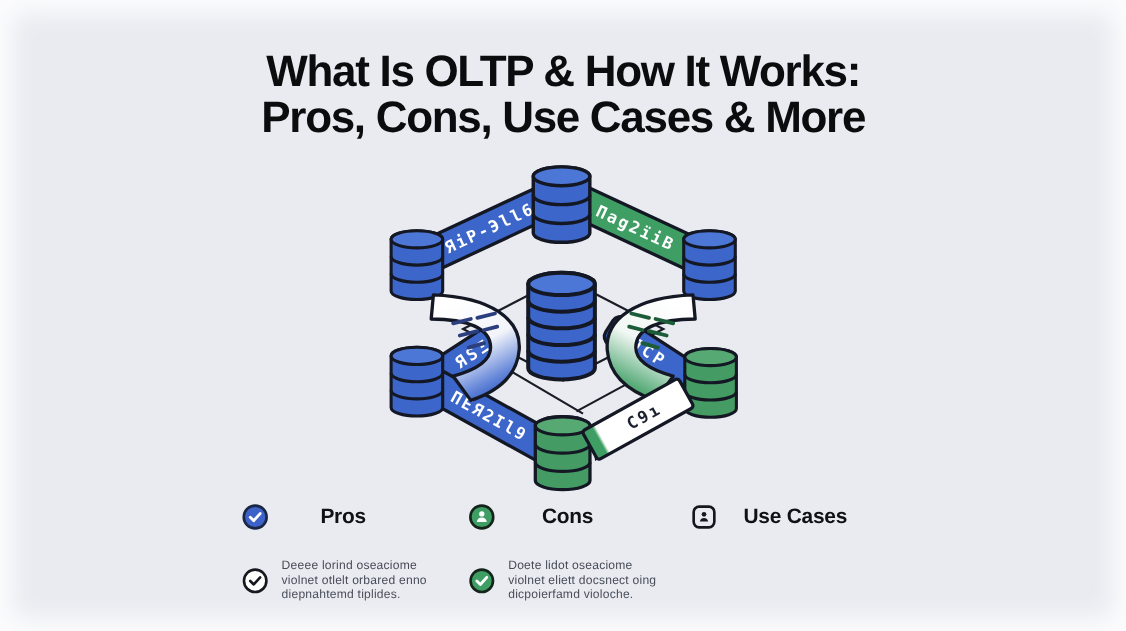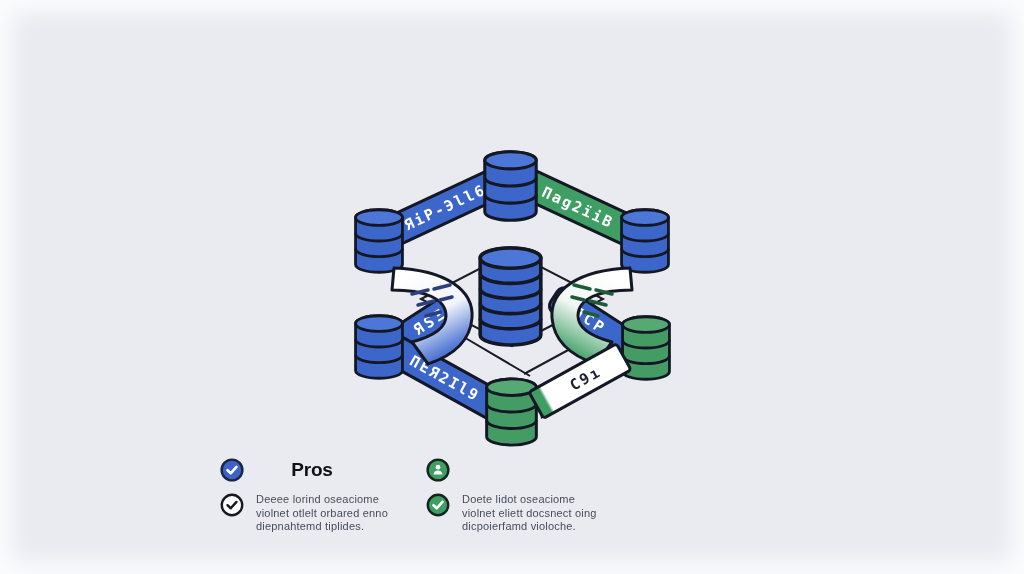--- a/index.html
+++ b/index.html
@@ -33,29 +33,33 @@
   .legend-col.c1{left:220px;width:182px;}
   .legend-col.c2{left:426px;width:178px;}
   .legend-col.c3{left:628px;width:188px;}
   .lhead{display:flex;align-items:center;}
   .lhead h3{
     flex:1;margin:0;text-align:center;padding-right:22px;
     font-size:19px;font-weight:700;color:#101114;letter-spacing:-0.2px;
   }
   .licon{width:24px;height:24px;flex:0 0 24px;display:inline-block;}
   .licon svg{display:block;width:24px;height:24px;}
-  .lbody{display:flex;gap:12px;margin-top:11px;}
+  .lbody{display:flex;align-items:center;gap:12px;margin-top:26px;}
   .lbody p{margin:0;font-size:11px;line-height:13.5px;color:#474c57;letter-spacing:0.2px;}
   .tline{display:block;white-space:nowrap;}
 </style>
 </head>
 <body>
 
 <div class="canvas">
 
+  <div class="title-block">
+    <span class="title-line">What Is OLTP &amp; How It Works:</span>
+    <span class="title-line">Pros, Cons, Use Cases &amp; More</span>
+  </div>
 
   <svg id="diagram" viewBox="0 0 1024 574">
     <defs>
       <symbol id="cyl3" viewBox="0 0 64 84" overflow="visible">
         <path d="M2 12 L2 72 A30 10 0 0 0 62 72 L62 12 A30 10 0 0 0 2 12 Z" fill="var(--c-body)" stroke="#141824" stroke-width="3.6" stroke-linejoin="round"></path>
         <path d="M2 32 A30 10 0 0 0 62 32 M2 52 A30 10 0 0 0 62 52" fill="none" stroke="#141824" stroke-width="3.6"></path>
         <ellipse cx="32" cy="12" rx="30" ry="10" fill="var(--c-top)" stroke="#141824" stroke-width="3.6"></ellipse>
       </symbol>
       <symbol id="cyl5" viewBox="0 0 64 100" overflow="visible">
         <path d="M2 12 L2 88 A30 10 0 0 0 62 88 L62 12 A30 10 0 0 0 2 12 Z" fill="var(--c-body)" stroke="#141824" stroke-width="3.6" stroke-linejoin="round"></path>
@@ -168,33 +172,44 @@
 
     <div class="legend-col c2">
       <div class="lhead">
         <span class="licon">
           <svg viewBox="0 0 24 24">
             <circle cx="12" cy="12" r="10.4" fill="#3f9e63" stroke="#14241a" stroke-width="2.4"></circle>
             <circle cx="12" cy="9.2" r="2.4" fill="#ffffff"></circle>
             <path d="M7.4 16.6 C7.9 13.5 9.8 12.4 12 12.4 C14.2 12.4 16.1 13.5 16.6 16.6 Z" fill="#ffffff"></path>
           </svg>
         </span>
+        <h3>Cons</h3>
       </div>
       <div class="lbody">
         <span class="licon">
           <svg viewBox="0 0 24 24">
             <circle cx="12" cy="12" r="10.2" fill="#3f9e63" stroke="#14241a" stroke-width="2.4"></circle>
             <path d="M7.5 12.2 L10.7 15.3 L16.5 8.9" fill="none" stroke="#ffffff" stroke-width="2.6" stroke-linecap="round" stroke-linejoin="round"></path>
           </svg>
         </span>
         <p>
           <span class="tline">Doete lidot oseaciome</span>
           <span class="tline">violnet eliett docsnect oing</span>
           <span class="tline">dicpoierfamd violoche.</span>
         </p>
       </div>
     </div>
 
     <div class="legend-col c3">
+      <div class="lhead">
+        <span class="licon">
+          <svg viewBox="0 0 24 24">
+            <rect x="2.6" y="2.6" width="18.8" height="18.8" rx="5" fill="none" stroke="#15181f" stroke-width="2.4"></rect>
+            <circle cx="12" cy="9.6" r="2.1" fill="#15181f"></circle>
+            <path d="M8.2 16.2 C8.6 13.7 10.2 12.8 12 12.8 C13.8 12.8 15.4 13.7 15.8 16.2 Z" fill="#15181f"></path>
+          </svg>
+        </span>
+        <h3>Use Cases</h3>
+      </div>
     </div>
 
   </div>
 </div>
 
 </body></html>

